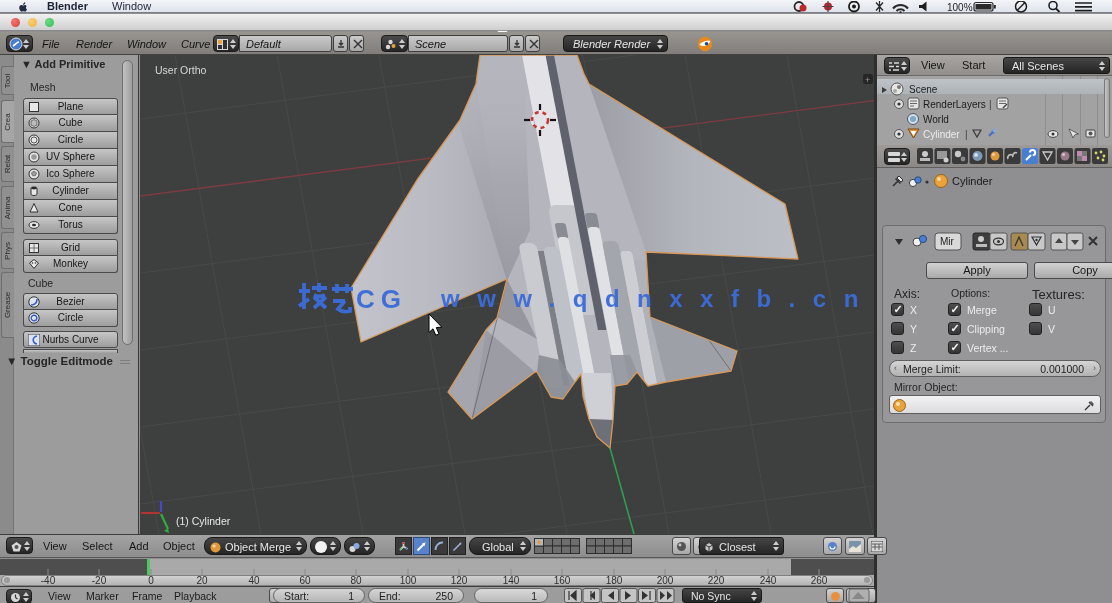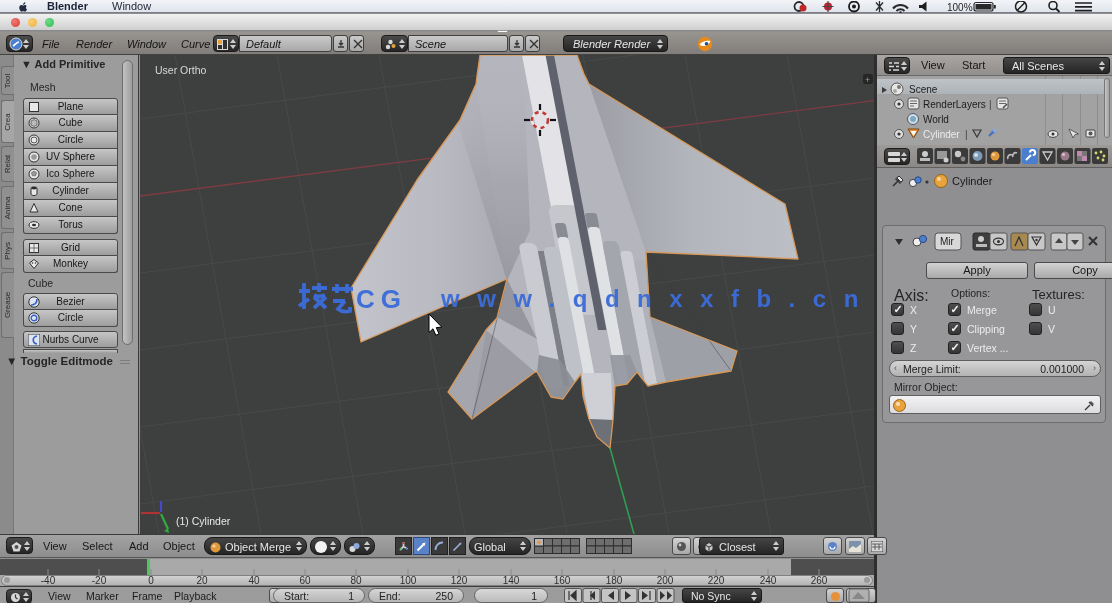--- a/index.html
+++ b/index.html
@@ -480,21 +480,21 @@
         <path d="M141 5h9l-4.5 8z" fill="none" stroke="#333" stroke-width="1.2"></path>
         <circle cx="145.5" cy="8" r="1.2" fill="#333"></circle>
       <rect x="160" y="1" width="16" height="17" rx="2" fill="#c8c8c8" stroke="#555"></rect>
         <path d="M164 11l4-5 4 5z" fill="#444"></path>
       <rect x="176" y="1" width="16" height="17" rx="2" fill="#c8c8c8" stroke="#555"></rect>
         <path d="M180 8l4 5 4-5z" fill="#444"></path>
       <path d="M198 5l8 8M206 5l-8 8" stroke="#333" stroke-width="2"></path>
     </svg>
     <div class="lightbtn" style="left:7px;top:36px;width:102px;height:17px;text-align:center;font-size:11px;color:#161616;line-height:15px">Apply</div>
     <div class="lightbtn" style="left:115px;top:36px;width:102px;height:17px;text-align:center;font-size:11px;color:#161616;line-height:15px">Copy</div>
-    <div class="abs" style="left:11px;top:61px;font-size:16px;color:#242424">Axis:</div>
+    <div class="abs" style="left:11px;top:61px;font-size:12px;color:#242424">Axis:</div>
     <div class="abs" style="left:68px;top:61px;font-size:10.5px;color:#242424">Options:</div>
     <div class="abs" style="left:149px;top:61px;font-size:13px;color:#242424">Textures:</div>
     <div class="cb on" style="left:8px;top:77px"></div>
       <div class="cblab" style="left:27px;top:78px">X</div>
     <div class="cb" style="left:8px;top:96px"></div>
       <div class="cblab" style="left:27px;top:97px">Y</div>
     <div class="cb" style="left:8px;top:115px"></div>
       <div class="cblab" style="left:27px;top:116px">Z</div>
     <div class="cb on" style="left:65px;top:77px"></div>
       <div class="cblab" style="left:84px;top:78px">Merge</div>
@@ -581,21 +581,21 @@
         <path d="M1.5 9A7 7 0 0 1 9 1.5" stroke="#9ab0d8" stroke-width="1.8" fill="none"></path>
       </svg>
     </div>
   <div class="abs" style="left:449px;top:2px;width:17px;height:18px;background:#3a3a3a;border:1px solid #222">
       <svg class="abs" style="left:2px;top:3px" width="11" height="11" viewBox="0 0 11 11">
         <path d="M1.5 9.5L8.5 2.5" stroke="#9ab0d8" stroke-width="1.6"></path>
         <path d="M9.5 1.5L7 2l2 2z" fill="#9ab0d8"></path>
       </svg>
     </div>
   <div class="darkpill" style="left:469px;top:2px;width:62px;height:18px">
-      <span class="abs" style="left:4px;top:2.5px">Global</span>
+      <span class="abs" style="left:12px;top:2.5px">Global</span>
       <div class="updn"></div>
     </div>
   <svg class="abs" style="left:534px;top:3px" width="98" height="16" viewBox="0 0 98 16">
     <g stroke="#2e2e2e" stroke-width="1">
       <g fill="#6e6e6e">
         <rect x="0.5" y="0.5" width="9" height="7.5"></rect>
           <rect x="9.5" y="0.5" width="9" height="7.5"></rect>
           <rect x="18.5" y="0.5" width="9" height="7.5"></rect>
           <rect x="27.5" y="0.5" width="9" height="7.5"></rect>
           <rect x="36.5" y="0.5" width="9" height="7.5"></rect>

